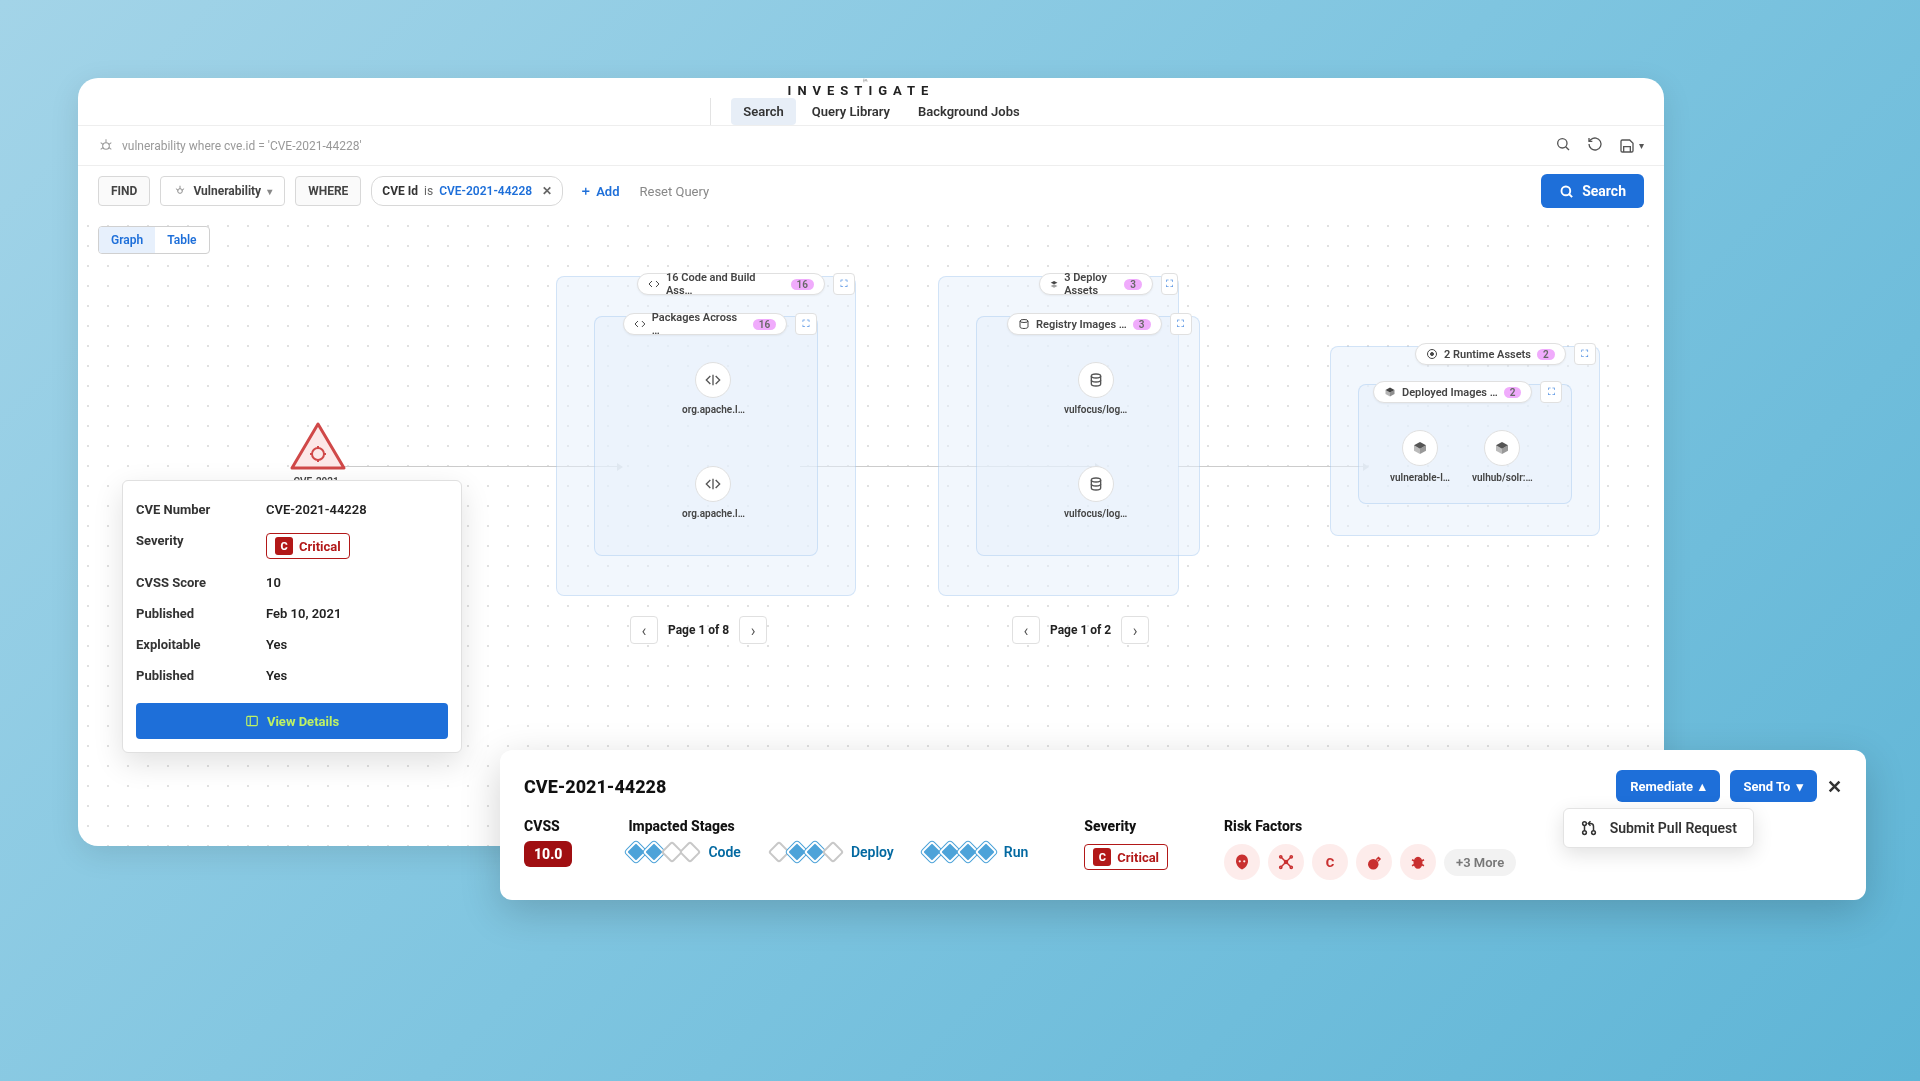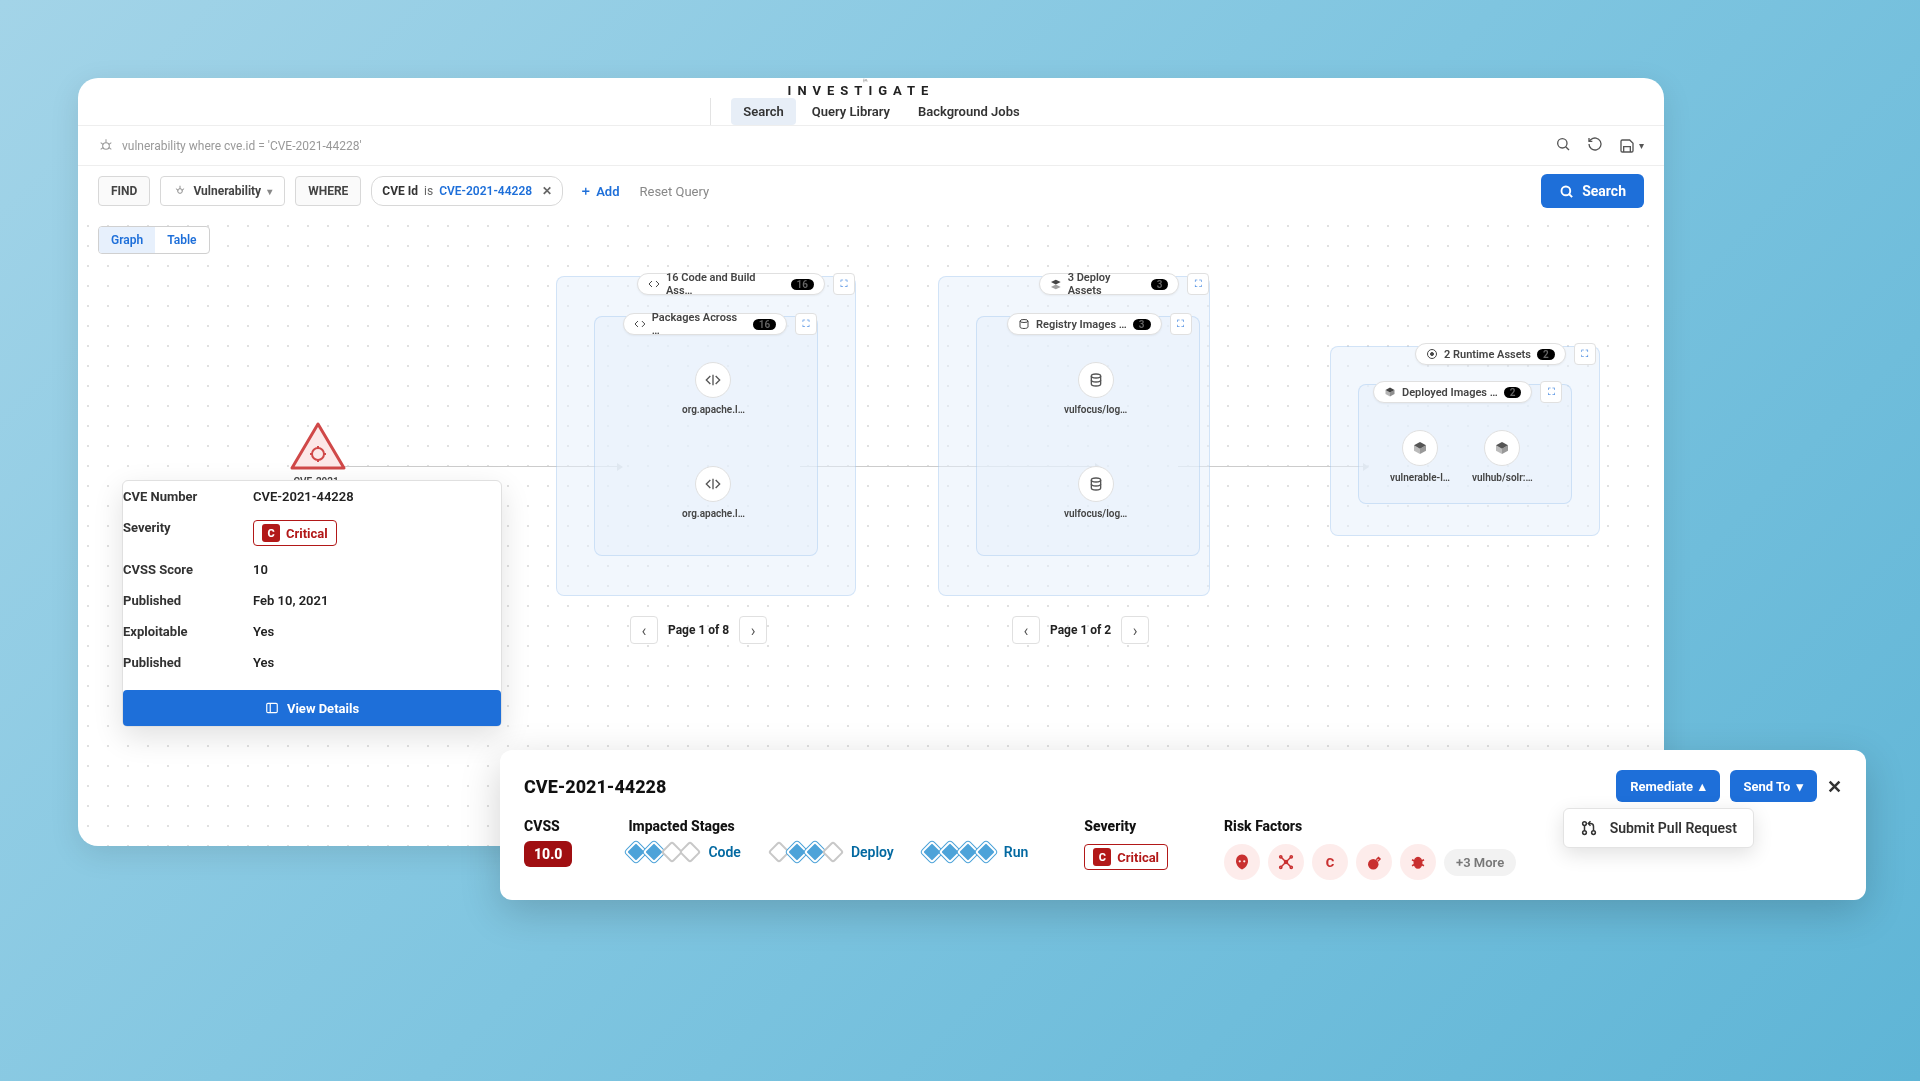--- a/index.html
+++ b/index.html
@@ -32,39 +32,39 @@
 .spacer { flex: 1; }
 .search-btn { background: #1e6fd9; color: #fff; border: none; border-radius: 6px; height: 34px; padding: 0 18px; font-size: 14px; font-weight: 700; display: inline-flex; align-items: center; gap: 8px; cursor: pointer; }
 .canvas { position: absolute; top: 138px; left: 0; right: 0; bottom: 0; background-image: radial-gradient(#e0e0e0 1px, transparent 1px); background-size: 20px 20px; }
 .viewtabs { position: absolute; left: 20px; top: 10px; display: flex; border: 1px solid #d0d0d0; border-radius: 4px; overflow: hidden; background: #fff; }
 .viewtab { font-size: 12px; font-weight: 600; padding: 6px 12px; cursor: pointer; color: #1e6fd9; }
 .viewtab.active { background: #e7f0fc; }
 .viewtab:not(.active) { color: #1e6fd9; }
 .groupbox { position: absolute; background: rgba(230,240,252,0.5); border: 1px solid rgba(30,111,217,0.15); border-radius: 8px; }
 .group-header { position: absolute; top: -4px; display: flex; gap: 8px; align-items: center; }
 .pill { background: #fff; border: 1px solid #e0e0e0; border-radius: 12px; height: 22px; display: inline-flex; align-items: center; padding: 0 10px; font-size: 11px; gap: 6px; color: #444; font-weight: 600; box-shadow: 0 1px 2px rgba(0,0,0,0.05); }
-.pill .count { background: #000000; border-radius: 8px; padding: 0 6px; font-size: 10px; color: #666; }
+.pill .count { background: #f0abfc; border-radius: 8px; padding: 0 6px; font-size: 10px; color: #666; }
 .expand-btn { width: 22px; height: 22px; background: #fff; border: 1px solid #e0e0e0; border-radius: 4px; display: inline-flex; align-items: center; justify-content: center; color: #1e6fd9; font-size: 10px; cursor: pointer; }
 .node { position: absolute; display: flex; flex-direction: column; align-items: center; gap: 6px; }
 .node-circle { width: 36px; height: 36px; background: #fff; border: 1px solid #e0e0e0; border-radius: 50%; display: flex; align-items: center; justify-content: center; color: #555; font-size: 14px; }
 .node-label { font-size: 10px; color: #444; font-weight: 600; max-width: 80px; white-space: nowrap; overflow: hidden; text-overflow: ellipsis; }
 .pager { position: absolute; display: flex; align-items: center; gap: 10px; }
 .pager-btn { width: 28px; height: 28px; background: #fff; border: 1px solid #e0e0e0; border-radius: 4px; display: flex; align-items: center; justify-content: center; cursor: pointer; color: #555; }
 .pager-text { font-size: 12px; font-weight: 700; color: #222; }
 .vuln-node { position: absolute; width: 60px; text-align: center; }
 .vuln-tri { width: 60px; height: 52px; }
 .vuln-lbl { font-size: 10px; color: #444; font-weight: 600; }
-.detail-card { position: absolute; width: 380px; background: #fff; border: 1px solid #e0e0e0; border-radius: 6px; box-shadow: 0 10px 30px rgba(0,0,0,0.12); padding: 0; }
+.detail-card { position: absolute; width: 340px; background: #fff; border: 1px solid #e0e0e0; border-radius: 6px; box-shadow: 0 10px 30px rgba(0,0,0,0.12); padding: 13px; }
 .detail-row { display: flex; padding: 8px 0; font-size: 13px; }
 .detail-row .k { width: 130px; color: #333; font-weight: 700; }
 .detail-row .v { color: #222; font-weight: 600; }
 .crit-badge { display: inline-flex; align-items: center; gap: 6px; border: 1px solid #b21818; border-radius: 4px; padding: 3px 8px; }
 .crit-c { width: 18px; height: 18px; background: #b21818; color: #fff; border-radius: 3px; display: inline-flex; align-items: center; justify-content: center; font-size: 11px; font-weight: 800; }
 .crit-t { color: #b21818; font-weight: 700; font-size: 13px; }
-.detail-btn { width: 100%; margin-top: 12px; background: #1e6fd9; color: #ffffff; border: none; border-radius: 4px; height: 36px; font-weight: 700; font-size: 13px; cursor: pointer; display: flex; align-items: center; justify-content: center; gap: 8px; }
+.detail-btn { width: 100%; margin-top: 12px; background: #1e6fd9; color: #bef264; border: none; border-radius: 4px; height: 36px; font-weight: 700; font-size: 13px; cursor: pointer; display: flex; align-items: center; justify-content: center; gap: 8px; }
 .bottom-panel { position: absolute; left: 500px; top: 750px; width: 1366px; background: #fff; border-radius: 12px; box-shadow: 0 12px 40px rgba(0,0,0,0.18); padding: 20px 24px; }
 .bp-head { display: flex; align-items: center; }
 .bp-title { font-size: 18px; font-weight: 800; color: #111; flex: 1; }
 .bp-actions { display: flex; gap: 10px; align-items: center; position: relative; }
 .bp-btn { background: #1e6fd9; color: #fff; border: none; border-radius: 6px; height: 32px; padding: 0 14px; font-size: 13px; font-weight: 700; cursor: pointer; display: inline-flex; align-items: center; gap: 6px; }
 .bp-close { font-size: 18px; color: #333; cursor: pointer; font-weight: 700; }
 .popup { position: absolute; right: 88px; top: 38px; background: #fff; border: 1px solid #e3e3e3; border-radius: 6px; box-shadow: 0 6px 20px rgba(0,0,0,0.12); padding: 10px 16px; display: flex; align-items: center; gap: 12px; font-size: 14px; font-weight: 600; color: #333; white-space: nowrap; }
 .bp-body { display: flex; gap: 56px; margin-top: 16px; align-items: flex-start; }
 .bp-col .lbl { font-size: 14px; font-weight: 800; color: #111; margin-bottom: 10px; }
 .cvss-badge { background: #a00f12; color: #fff; border-radius: 6px; padding: 5px 10px; font-weight: 800; font-size: 14px; }
@@ -234,21 +234,21 @@
           </svg>
         </div>
       <div class="node-label">org.apache.l…</div>
     </div>
     <div class="pager" style="left:552px; top:400px;">
       <div class="pager-btn">‹</div>
       <div class="pager-text">Page 1 of 8</div>
       <div class="pager-btn">›</div>
     </div>
 
-    <div class="groupbox" style="left:860px; top:60px; width:272px; height:320px;padding-left:34px;">
+    <div class="groupbox" style="left:860px; top:60px; width:241px; height:320px;padding-left:34px;">
       <div class="group-header" style="left:100px;">
         <div class="pill">
           <svg width="12" height="12" viewBox="0 0 24 24" fill="currentColor">
               <polygon points="12 3 22 8 12 13 2 8"></polygon>
               <polygon points="12 13 22 18 12 23 2 18" opacity="0.5"></polygon>
             </svg>
           <span>3 Deploy Assets</span>
             <span class="count">3</span>
         </div>
         <div class="expand-btn">⛶</div>

